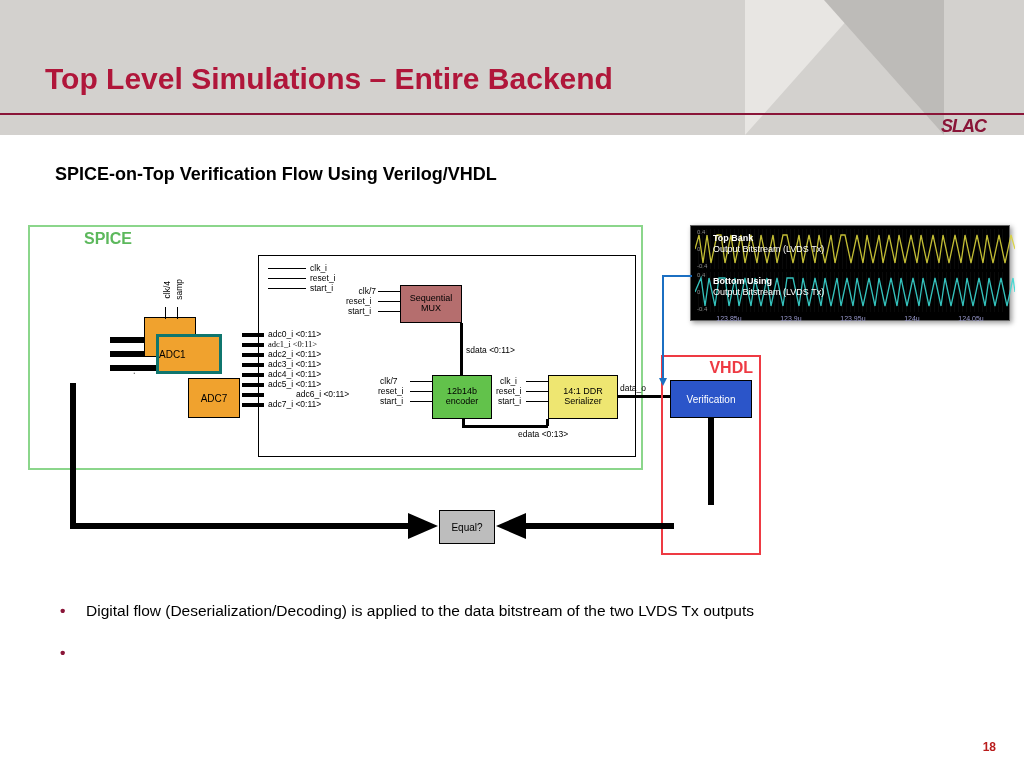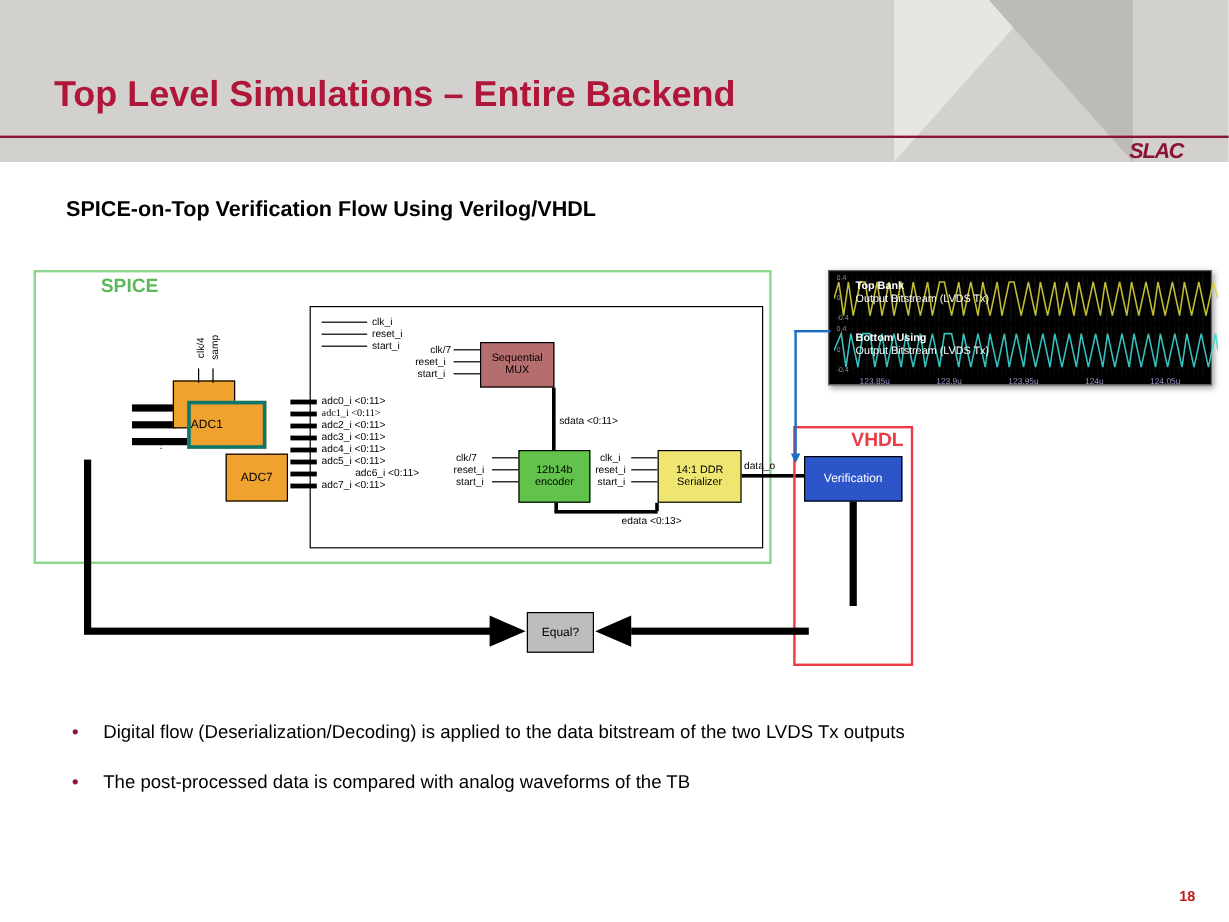--- a/index.html
+++ b/index.html
@@ -211,17 +211,16 @@
 <div class="blue-arrow-v" style="top:275px; left:662px; height:105px;"></div>
 <div class="blue-arrow-head" style="top:378px; left:658.5px;"></div>
 
 <div class="bullets">
   <div class="bu">
     <span class="dot">•</span>
     <span>Digital flow (Deserialization/Decoding) is applied to the data bitstream of the two LVDS Tx outputs</span>
   </div>
   <div class="bu">
     <span class="dot">•</span>
-    <span>The post-processed data is compared with analog waveforms of the TB</span>
   </div>
 </div>
 
 <div class="page-num">18</div>
 
 </body></html>

